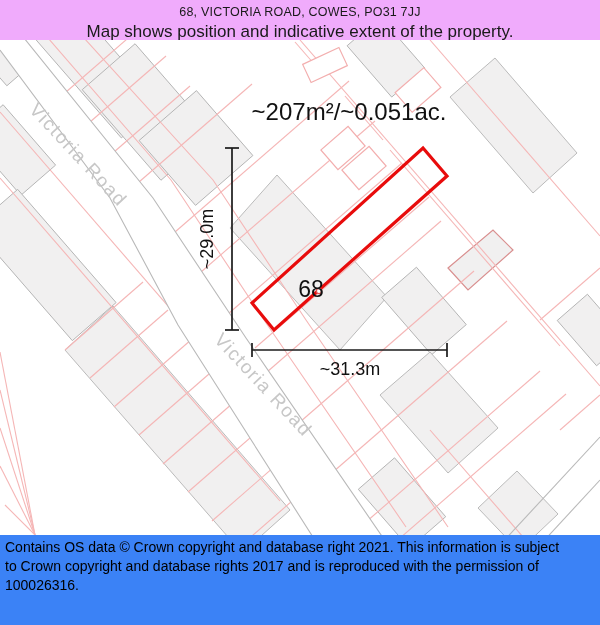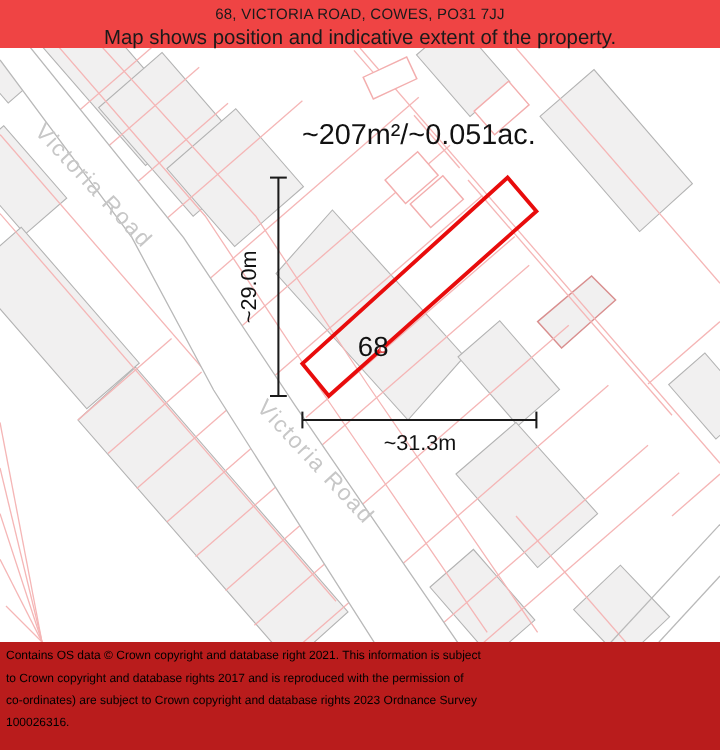--- a/index.html
+++ b/index.html
@@ -1,24 +1,24 @@
 <!DOCTYPE html>
 <html><head>
 <meta charset="utf-8">
 <style>
   html,body{margin:0;padding:0;width:600px;height:625px;overflow:hidden;background:#fff;
     font-family:"Liberation Sans", sans-serif;}
   .page{position:relative;width:600px;height:625px;background:#fff;}
-  .header{position:absolute;top:0;left:0;width:600px;height:40px;background:#ef4444;z-index:5;
+  .header{position:absolute;top:0;left:0;width:600px;height:40px;background:#f0abfc;z-index:5;
     text-align:center;color:#1a1a1a;}
   .header .t1{padding-top:5px;font-size:12.5px;letter-spacing:.2px;}
   .header .t2{padding-top:3px;font-size:17px;}
   .map-wrap{position:absolute;top:40px;left:0;width:600px;height:495px;overflow:hidden;background:#fff;}
-  .footer{position:absolute;top:535px;left:0;width:600px;height:90px;background:#b91c1c;z-index:5;
-    color:#000;font-size:10px;line-height:18.8px;padding:3px 0 0 5px;box-sizing:border-box;}
+  .footer{position:absolute;top:535px;left:0;width:600px;height:90px;background:#3b82f6;z-index:5;
+    color:#000;font-size:14px;line-height:18.8px;padding:3px 0 0 5px;box-sizing:border-box;}
   .footer div{white-space:nowrap;}
   
   svg .bldg{fill:#f1f0f0;stroke:#b3b3b3;stroke-width:.9;}
   svg .bldg-pink{fill:#f1f0f0;stroke:#d98f8f;stroke-width:1.2;}
   svg .pink{stroke:#f5b6b6;stroke-width:1.1;fill:none;}
   svg .pink-f{stroke:#f3aeae;stroke-width:1.2;fill:#fff;}
   svg .grayln{stroke:#b9b9b9;stroke-width:1.1;fill:none;}
   svg .roadfill{fill:#ffffff;stroke:none;}
   svg .dim{stroke:#1a1a1a;stroke-width:1.7;fill:none;}
   svg .maptext{fill:#111;font-family:"Liberation Sans",sans-serif;}
@@ -136,17 +136,16 @@
       <text class="maptext" x="349" y="120" font-size="24" text-anchor="middle">~207m²/~0.051ac.</text>
       <text class="maptext" transform="rotate(-90 213 239)" x="213" y="239" font-size="18" text-anchor="middle">~29.0m</text>
       <text class="maptext" x="350" y="375" font-size="18" text-anchor="middle">~31.3m</text>
       <text class="maptext" x="311" y="297" font-size="23" text-anchor="middle">68</text>
     </svg>
   </div>
 
   <div class="footer">
     <div>Contains OS data © Crown copyright and database right 2021. This information is subject</div>
     <div>to Crown copyright and database rights 2017 and is reproduced with the permission of</div>
-    <div>co-ordinates) are subject to Crown copyright and database rights 2023 Ordnance Survey</div>
     <div>100026316.</div>
   </div>
 
 </div>
 
 </body></html>

